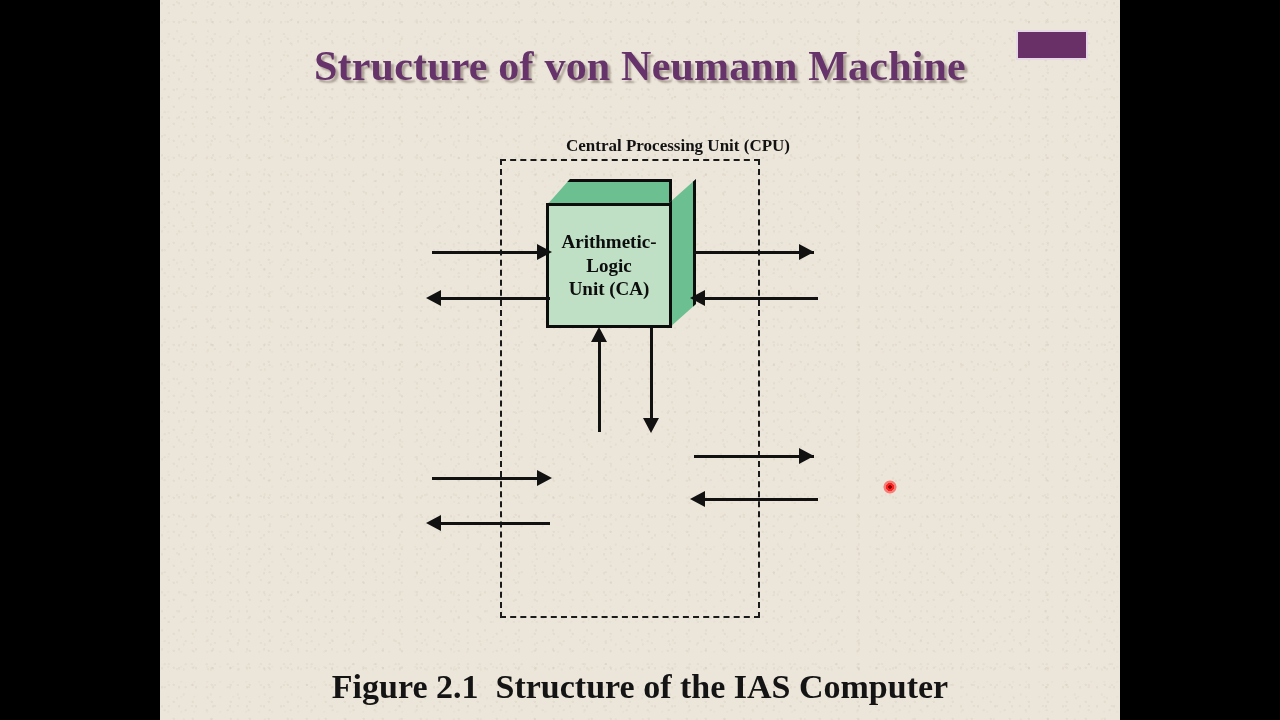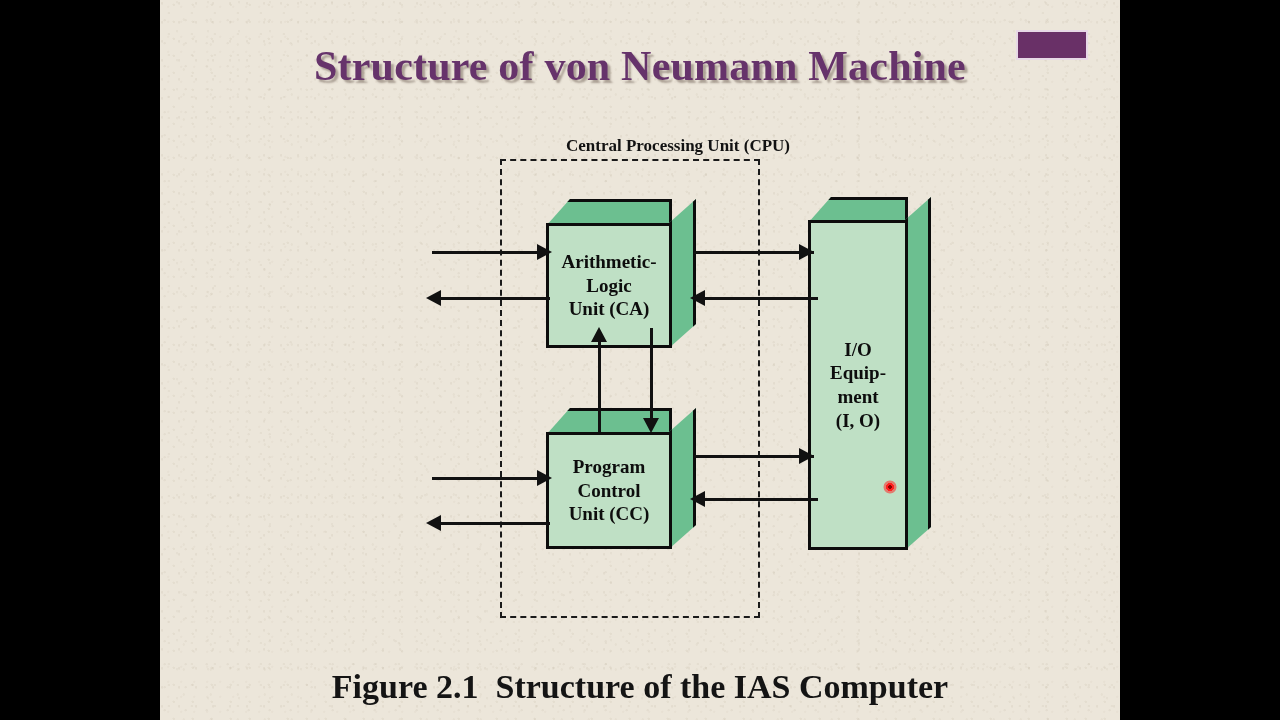--- a/index.html
+++ b/index.html
@@ -233,56 +233,33 @@
     <div id="title">Structure of von Neumann Machine</div>
 
     <div id="swatch"></div>
 
     <div id="diagram">
 
       <div class="cpu-label">Central Processing Unit (CPU)</div>
       <div class="cpu-dashed"></div>
 
 
-      <div class="box3d" style="left:386px; top:203px; width:126px; height:125px;margin-top:20px;">
+      <div class="box3d" style="left:386px; top:203px; width:126px; height:125px;">
         <div class="top" style="left:0; top:-24px; width:126px; height:27px;
              clip-path: polygon(0 100%, 24px 0, 100% 0, 100% 100%);"></div>
         <div class="side" style="left:123px; top:-24px; width:27px; height:149px;
              clip-path: polygon(0 24px, 100% 0, 100% calc(100% - 24px), 0 100%);"></div>
         <div class="front">
           <span class="label">Arithmetic-
 Logic
 Unit (CA)</span>
         </div>
       </div>
 
-      <div class="box3d" style="left:386px; top:432px; width:126px; height:117px;">
-        <div class="top" style="left:0; top:-24px; width:126px; height:27px;
-             clip-path: polygon(0 100%, 24px 0, 100% 0, 100% 100%);"></div>
-        <div class="side" style="left:123px; top:-24px; width:27px; height:141px;
-             clip-path: polygon(0 24px, 100% 0, 100% calc(100% - 24px), 0 100%);"></div>
-        <div class="front">
-          <span class="label">Program
-Control
-Unit (CC)</span>
-        </div>
-      </div>
-
-      <div class="box3d" style="left:648px; top:220px; width:100px; height:330px;">
-        <div class="top" style="left:0; top:-23px; width:100px; height:26px;
-             clip-path: polygon(0 100%, 23px 0, 100% 0, 100% 100%);"></div>
-        <div class="side" style="left:97px; top:-23px; width:26px; height:353px;
-             clip-path: polygon(0 23px, 100% 0, 100% calc(100% - 23px), 0 100%);"></div>
-        <div class="front">
-          <span class="label">I/O
-Equip-
-ment
-(I, O)</span>
-        </div>
-      </div>
+
 
       <div class="arrow h" style="left:272px; top:251px; width:116px;"></div>
       <div class="head right" style="left:377px; top:244px;"></div>
 
       <div class="arrow h" style="left:278px; top:297px; width:112px;"></div>
       <div class="head left" style="left:266px; top:290px;"></div>
 
       <div class="arrow h" style="left:272px; top:477px; width:116px;"></div>
       <div class="head right" style="left:377px; top:470px;"></div>
       <div class="arrow h" style="left:278px; top:522px; width:112px;"></div>

